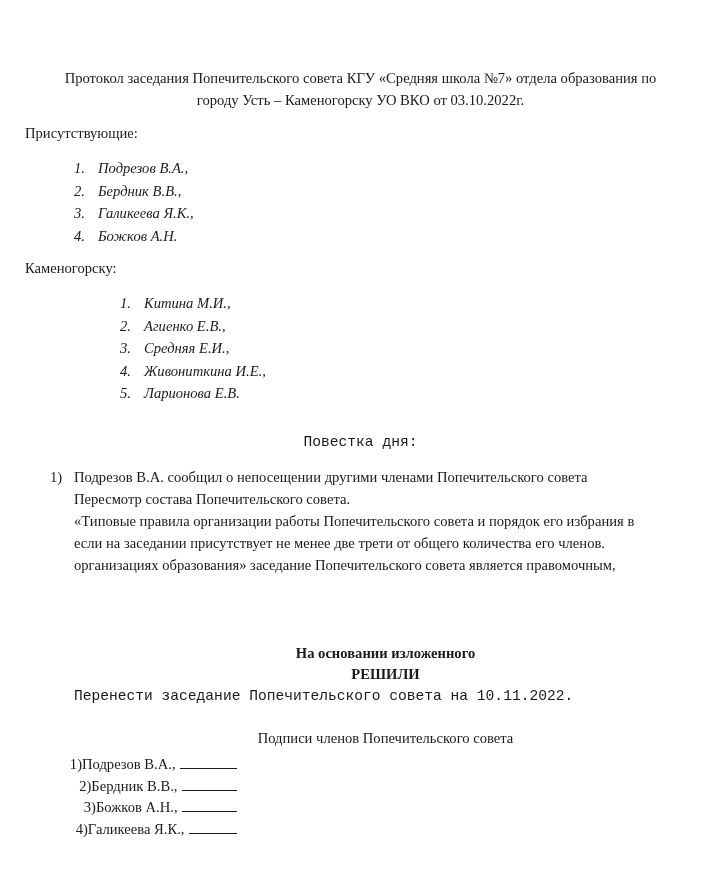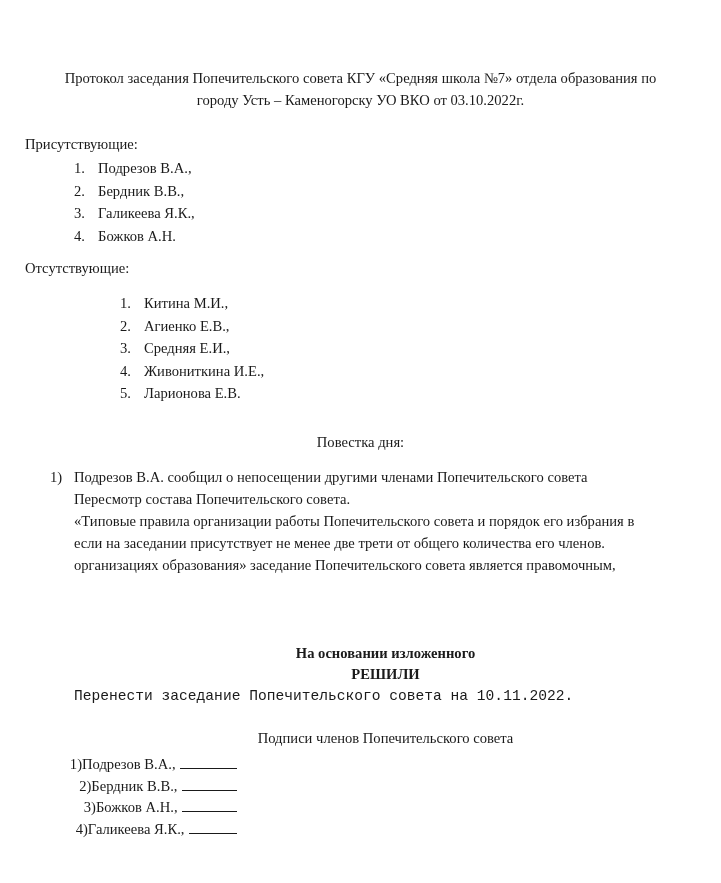--- a/index.html
+++ b/index.html
@@ -5,21 +5,21 @@
   html, body { margin: 0; padding: 0; background: #ffffff; }
   body {
     width: 721px; height: 883px; position: relative; overflow: hidden;
     font-family: "Liberation Serif", "DejaVu Serif", serif;
     color: #1a1a1a; font-size: 14.6px;
   }
   .abs { position: absolute; white-space: nowrap; line-height: 22px; }
   .center { left: 0; width: 721px; text-align: center; }
   .title { top: 67px; line-height: 22px; white-space: normal; padding: 0 22px; box-sizing: border-box; }
   .label { left: 25px; }
-  .num-list { position: absolute; left: 74px; margin: 0; padding: 0; list-style: none; }
+  .num-list { position: absolute; left: 74px; margin: 0; padding: 0; list-style: none; font-style: italic; }
   .num-list li { line-height: 22.5px; white-space: nowrap; }
   .num-list .n { display: inline-block; width: 24px; }
   .agenda { position: absolute; left: 50px; top: 466px; width: 660px; }
   .agenda .n { position: absolute; left: 0; top: 0; }
   .agenda .body { margin-left: 24px; line-height: 22px; }
   .agenda .body p { margin: 0; }
   .bold { font-weight: bold; }
   .sig-list { position: absolute; left: 50px; top: 746px; margin: 8px; padding: 0; list-style: none; text-align: right; }
   .sig-list li { line-height: 21.5px; white-space: nowrap; }
   .sig-list .n { display: inline-block; width: 24px; }
@@ -28,38 +28,38 @@
 </head>
 <body>
 
 <div>
 
   <div class="abs center title">
     <div>Протокол заседания Попечительского совета КГУ «Средняя школа №7» отдела образования по</div>
     <div>городу Усть – Каменогорску УО ВКО от 03.10.2022г.</div>
   </div>
 
-  <div class="abs label" style="top:133px;">Присутствующие:</div>
+  <div class="abs label" style="top:122px;">Присутствующие:</div>
   <ul class="num-list" style="top:157px;">
     <li><span class="n">1.</span><span>Подрезов В.А.,</span></li>
     <li><span class="n">2.</span><span>Бердник В.В.,</span></li>
     <li><span class="n">3.</span><span>Галикеева Я.К.,</span></li>
     <li><span class="n">4.</span><span>Божков А.Н.</span></li>
   </ul>
 
-  <div class="abs label" style="top:257px;">Отсутствующие:</div>
+  <div class="abs label" style="top:257px;">Каменогорску:</div>
   <ul class="num-list" style="top:292px;margin-left:46px;">
     <li><span class="n">1.</span><span>Китина М.И.,</span></li>
     <li><span class="n">2.</span><span>Агиенко Е.В.,</span></li>
     <li><span class="n">3.</span><span>Средняя Е.И.,</span></li>
     <li><span class="n">4.</span><span>Живониткина И.Е.,</span></li>
     <li><span class="n">5.</span><span>Ларионова Е.В.</span></li>
   </ul>
 
-  <div class="abs center" style="top:431px;">Повестка дня:</div>
+  <div class="abs center" style="top:431px;font-family:Liberation Mono, monospace;">Повестка дня:</div>
 
   <div class="agenda">
     <span class="n" style="line-height:22px;">1)</span>
     <div class="body">
       <p>Подрезов В.А. сообщил о непосещении другими членами Попечительского совета</p>
       <p>Пересмотр состава Попечительского совета.</p>
       <p>«Типовые правила организации работы Попечительского совета и порядок его избрания в</p>
       <p>если на заседании присутствует не менее две трети от общего количества его членов.</p>
       <p>организациях образования» заседание Попечительского совета является правомочным,</p>
     </div>

